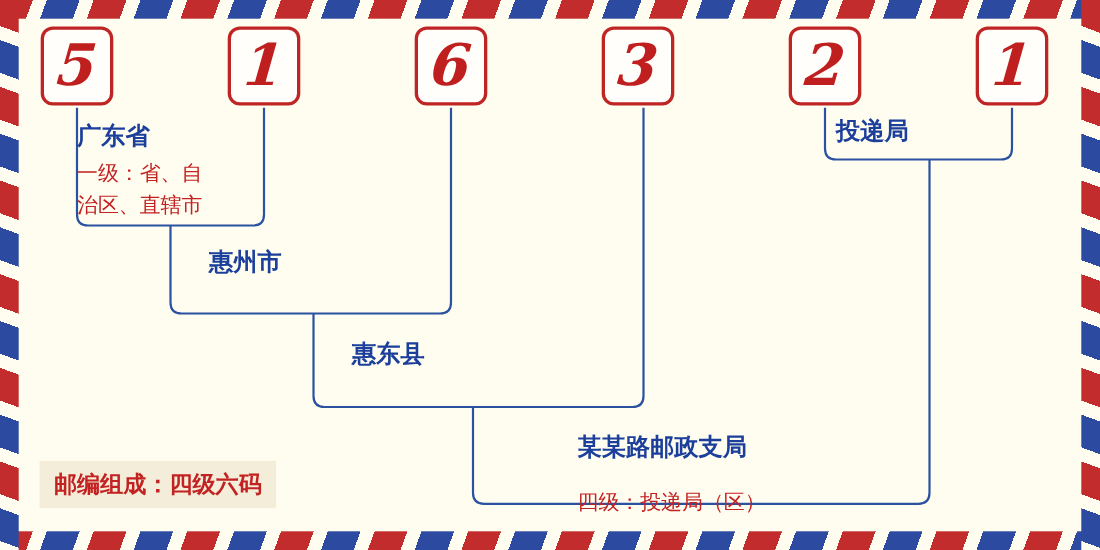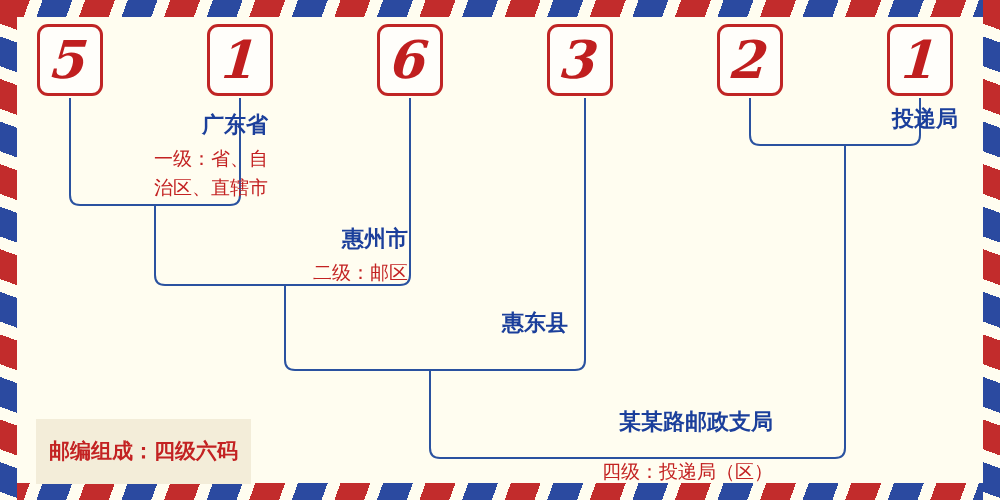--- a/index.html
+++ b/index.html
@@ -39,41 +39,41 @@
     font-style:italic; font-weight:bold;
     font-size:52px; color:#c01f1f;
     transform:skewX(-5deg);
     line-height:1;
   }
 
   
   svg.lines { position:absolute; left:0; top:0; }
 
   
-  .lbl { position:absolute; text-align:right;padding-left:28px; }
+  .lbl { position:absolute; text-align:left; }
   .lbl .name {
     display:block; color:#1b3f9b; font-weight:bold;
     font-size:22px; line-height:1.2;
   }
   .lbl .desc {
     display:block; color:#c32222; font-weight:normal;
     font-size:19px; line-height:1.5; margin-top:6px;
   }
   .lbl-province  { left:70px;  top:112px; width:170px; }
   .lbl-city      { left:190px; top:226px; width:190px; }
   .lbl-county    { left:320px; top:310px; width:220px; }
-  .lbl-branch    { left:525px; top:409px; width:220px; }
+  .lbl-branch    { left:525px; top:395px; width:220px; }
   .lbl-branch .desc { margin-top:22px; }
   .lbl-delivery  { left:760px; top:106px; width:170px;font-family:Liberation Serif, serif; }
 
   .footer-note {
     position:absolute; left:36px; top:419px;
     background:#f3edd9; color:#c32222;
     font-weight:bold; font-size:21px;
-    padding:20px 13px; line-height:1.2;
+    padding:9px 13px; line-height:1.2;
   }
 </style>
 </head>
 <body>
 
 <div class="page">
 
   <div class="band band-top"></div>
   <div class="band band-bottom"></div>
   <div class="band band-left"></div>
@@ -109,21 +109,20 @@
   <div class="lbl lbl-province">
     <span class="name">广东省</span>
     <span class="desc">
       <span>一级：省、自</span><br>
       <span>治区、直辖市</span>
     </span>
   </div>
 
   <div class="lbl lbl-city">
     <span class="name">惠州市</span>
-    <span class="desc">二级：邮区</span>
   </div>
 
   <div class="lbl lbl-county">
     <span class="name">惠东县</span>
   </div>
 
   <div class="lbl lbl-branch">
     <span class="name">某某路邮政支局</span>
     <span class="desc">四级：投递局（区）</span>
   </div>

